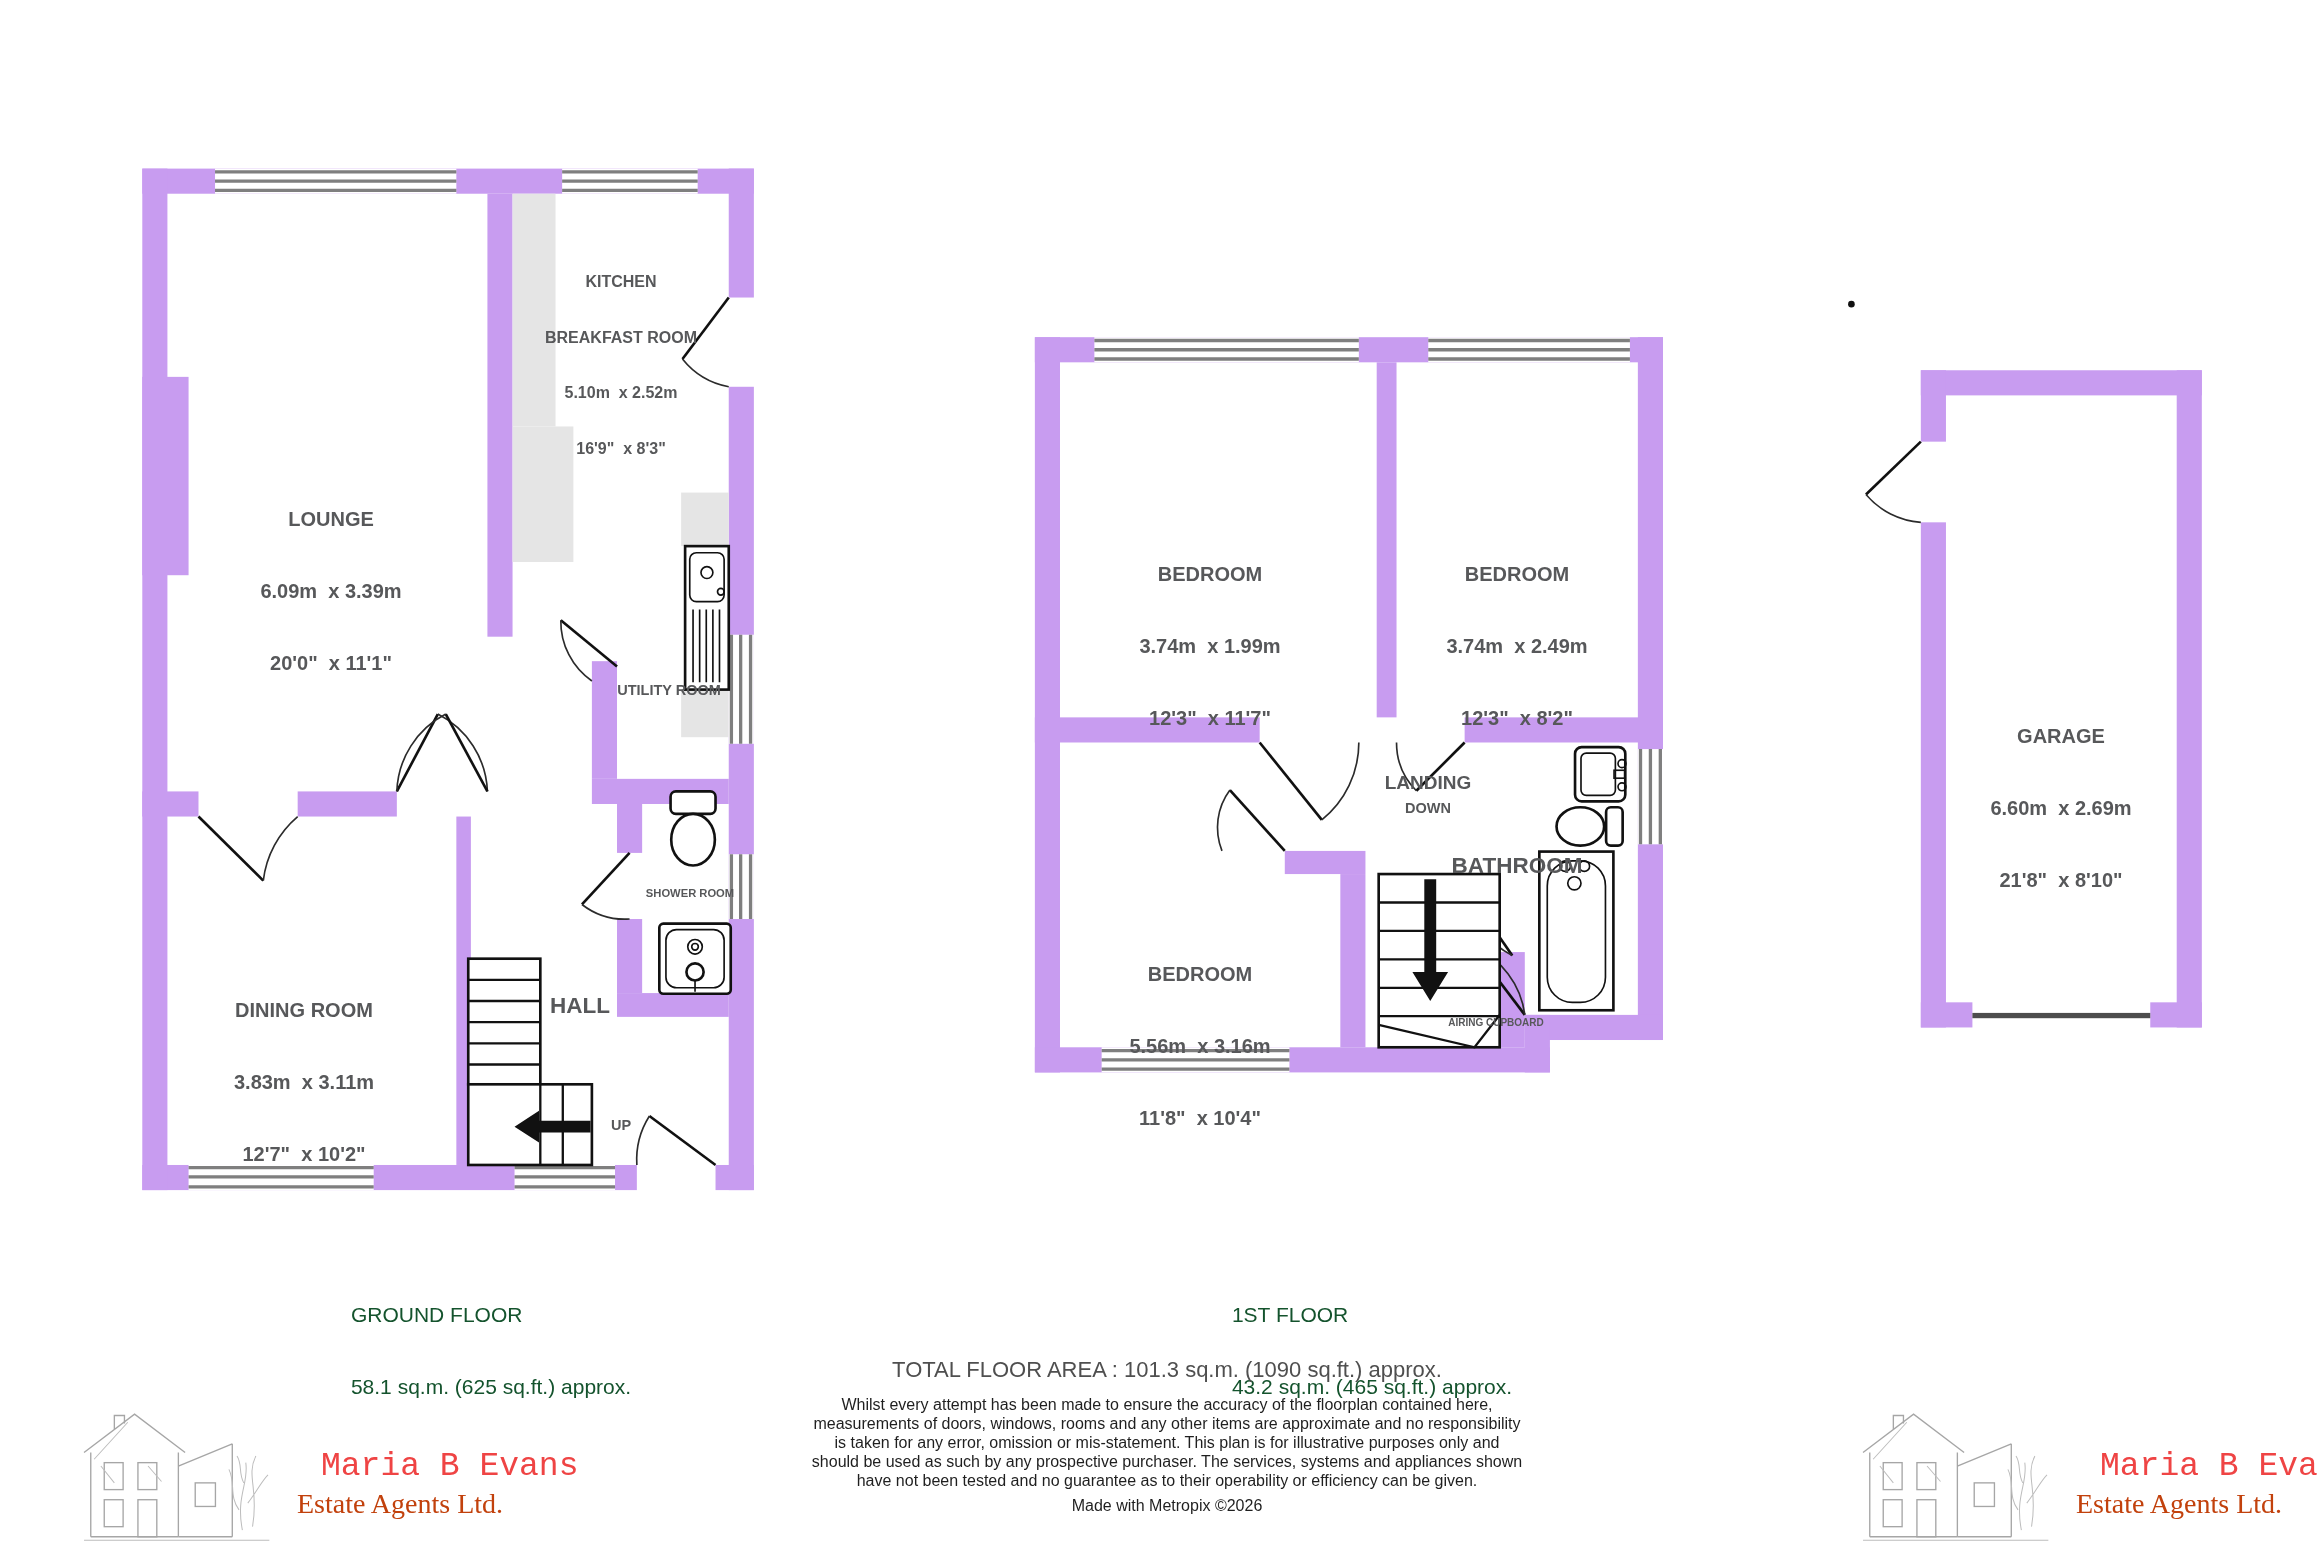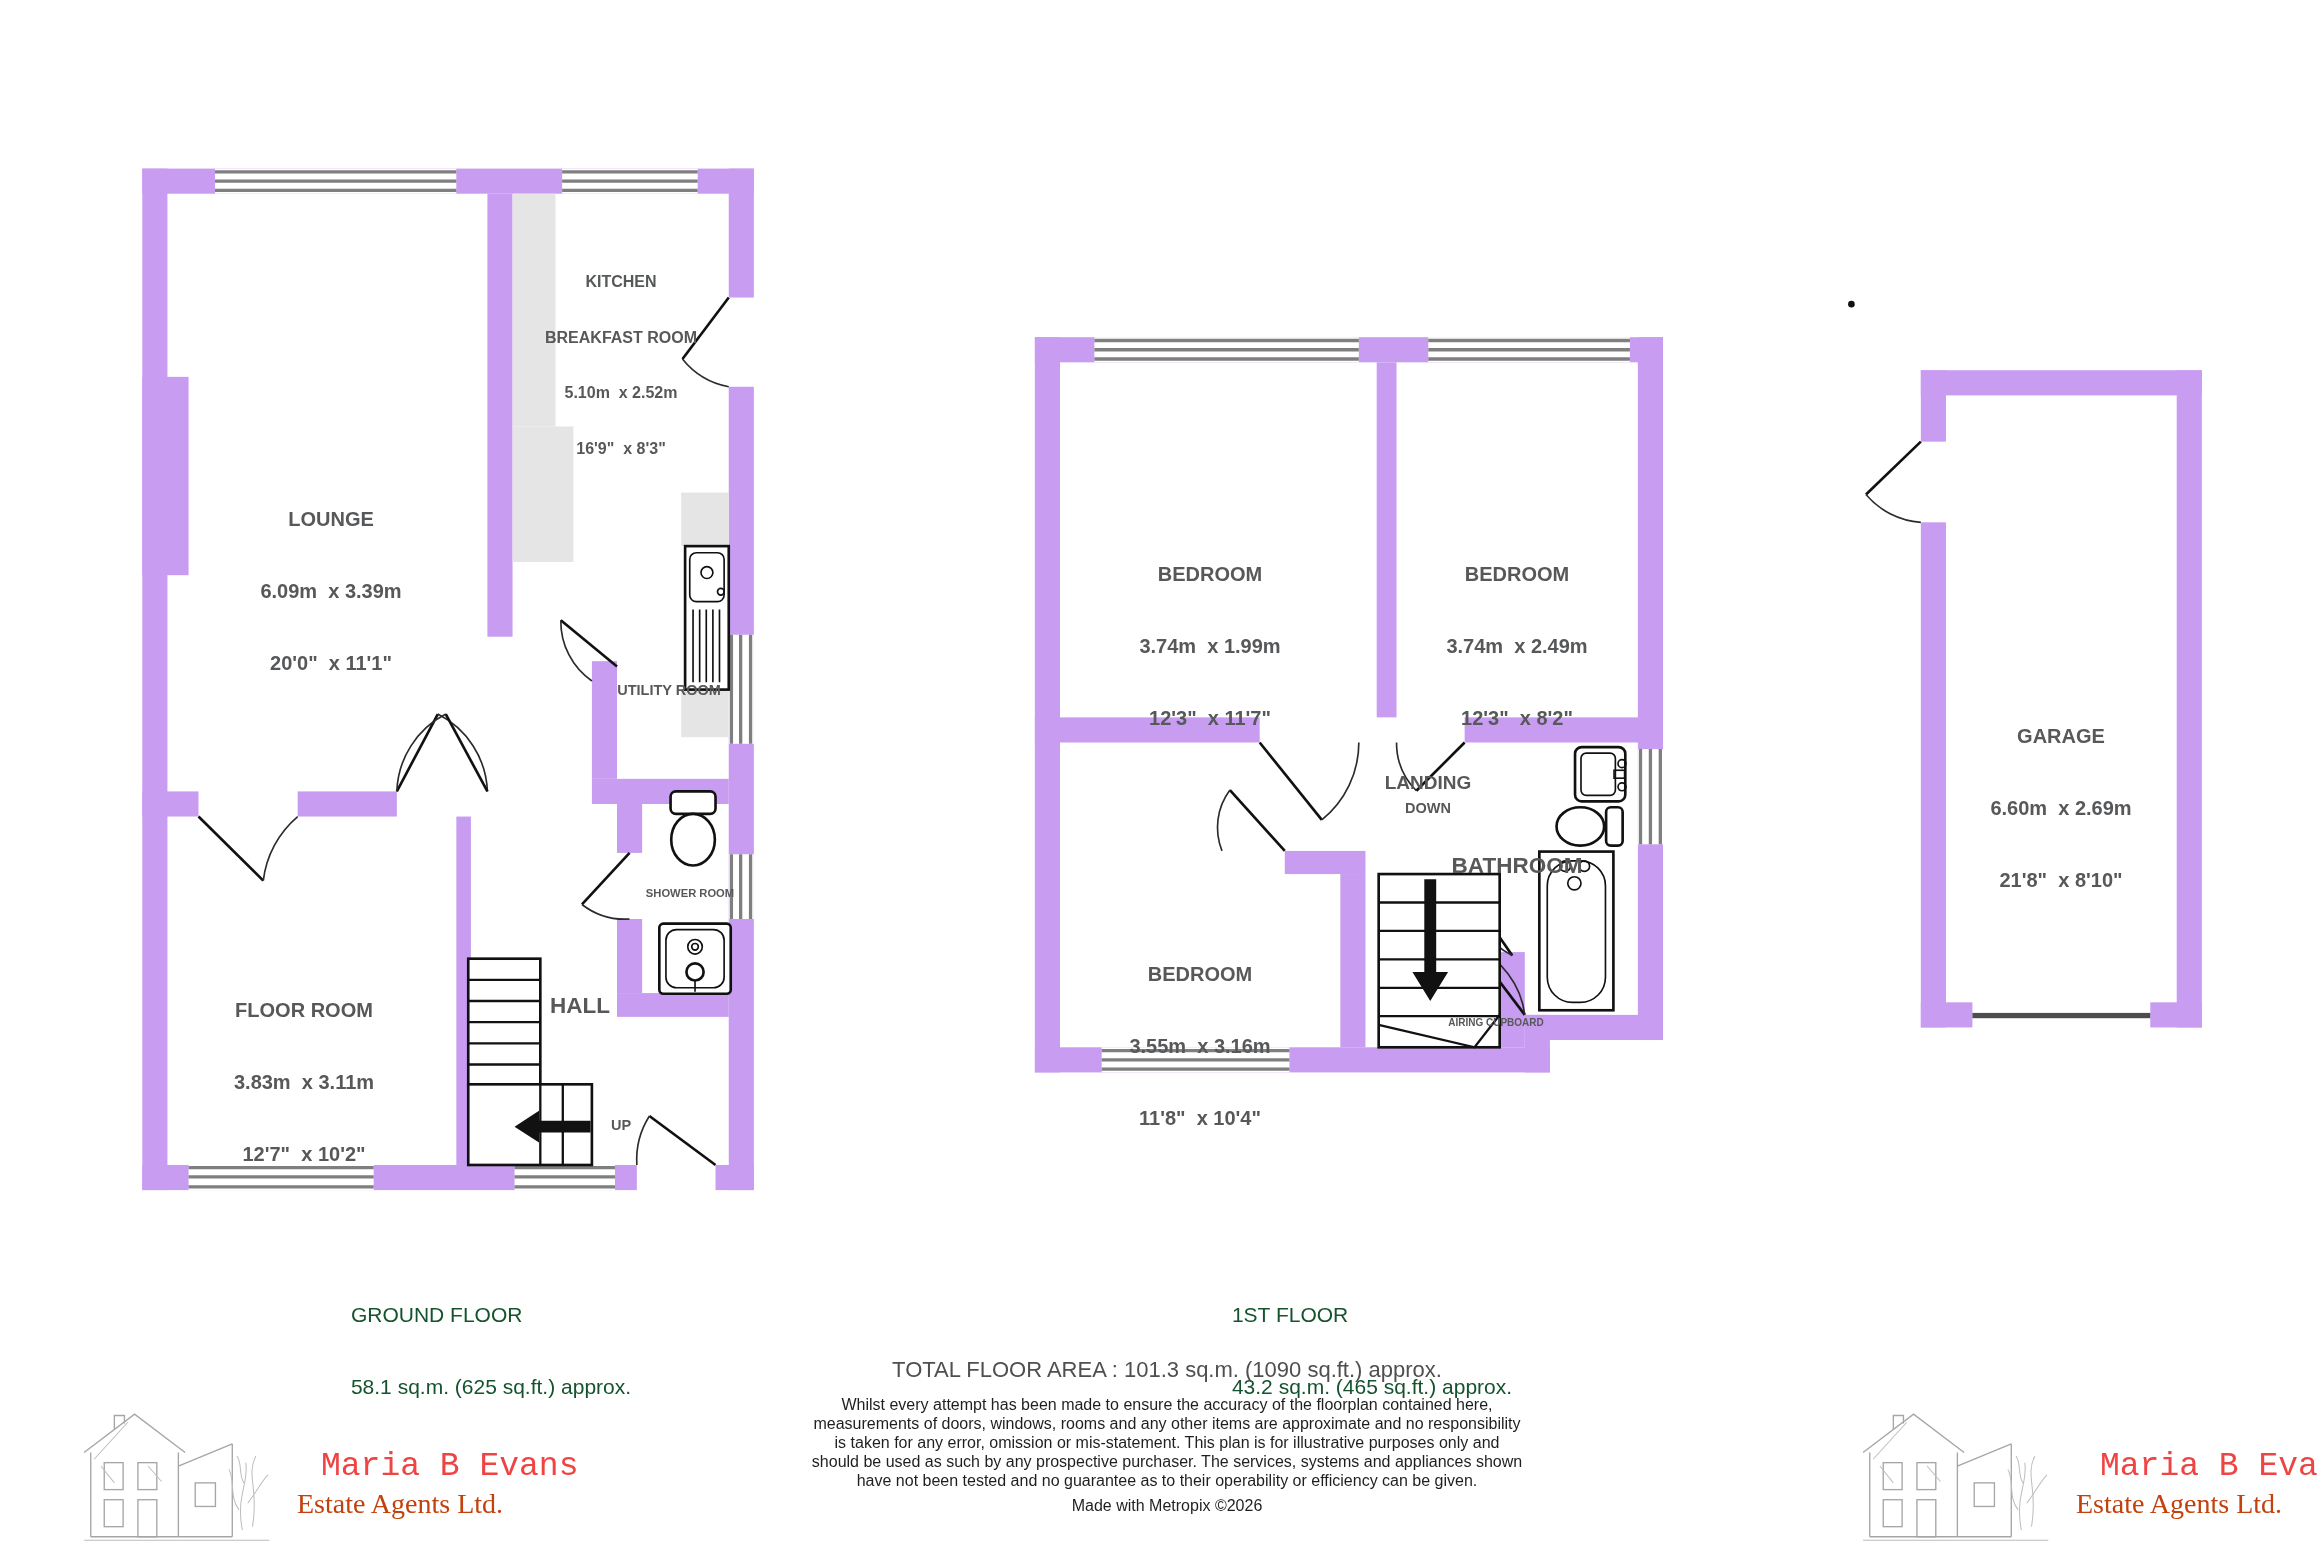--- a/index.html
+++ b/index.html
@@ -229,21 +229,21 @@
   </div>
 
   <div class="lbl s24" style="left:621px;top:236px;">
     <div>KITCHEN</div>
     <div>BREAKFAST ROOM</div>
     <div>5.10m  x 2.52m</div>
     <div>16'9"  x 8'3"</div>
   </div>
 
   <div class="lbl s30" style="left:304px;top:950px;">
-    <div>FLOOR ROOM</div>
+    <div>DINING ROOM</div>
     <div>3.83m  x 3.11m</div>
     <div>12'7"  x 10'2"</div>
   </div>
 
   <div class="lbl s34" style="left:580px;top:993px;">HALL</div>
   <div class="lbl s22" style="left:669px;top:682px;">UTILITY ROOM</div>
   <div class="lbl s17" style="left:690px;top:887px;">SHOWER ROOM</div>
   <div class="lbl s22" style="left:621px;top:1117px;">UP</div>
 
   <div class="lbl s30" style="left:1210px;top:514px;">
@@ -253,21 +253,21 @@
   </div>
 
   <div class="lbl s30" style="left:1517px;top:514px;">
     <div>BEDROOM</div>
     <div>3.74m  x 2.49m</div>
     <div>12'3"  x 8'2"</div>
   </div>
 
   <div class="lbl s30" style="left:1200px;top:914px;">
     <div>BEDROOM</div>
-    <div>3.55m  x 3.16m</div>
+    <div>5.56m  x 3.16m</div>
     <div>11'8"  x 10'4"</div>
   </div>
 
   <div class="lbl s32" style="left:1428px;top:771px;">LANDING</div>
   <div class="lbl s22" style="left:1428px;top:800px;">DOWN</div>
   <div class="lbl s34" style="left:1517px;top:853px;">BATHROOM</div>
   <div class="lbl s15" style="left:1496px;top:1017px;">AIRING CUPBOARD</div>
 
   <div class="lbl s30" style="left:2061px;top:676px;">
     <div>GARAGE</div>

